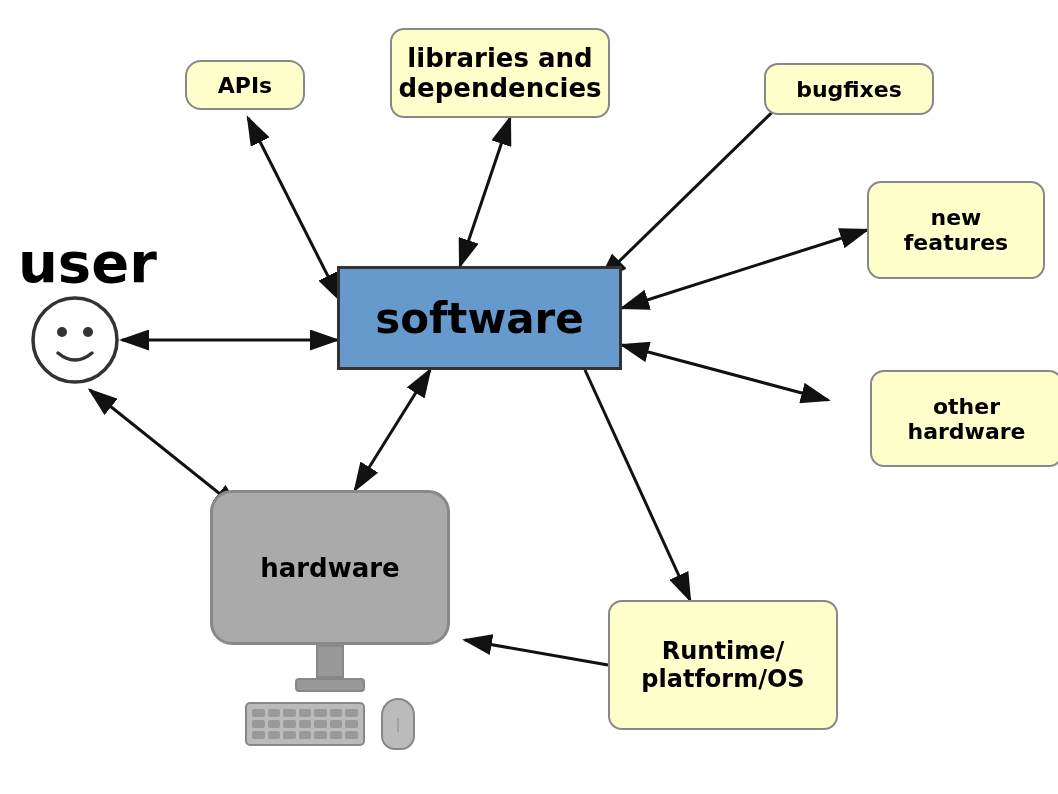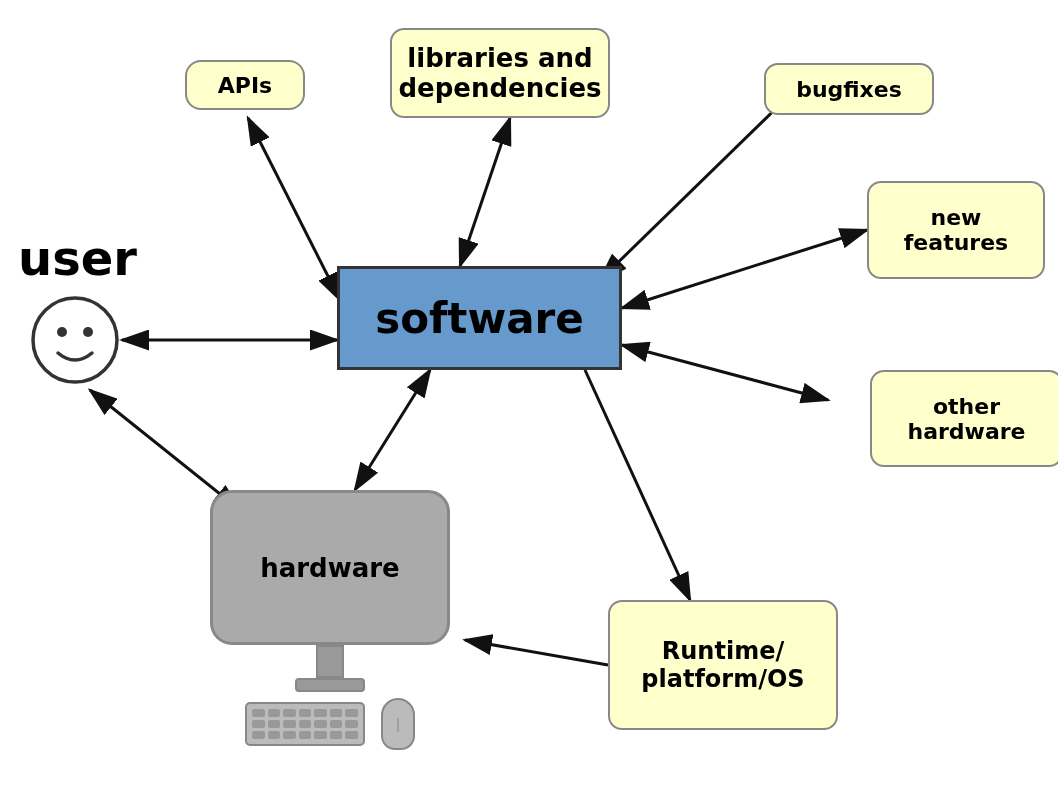--- a/index.html
+++ b/index.html
@@ -186,21 +186,21 @@
       transform: translateX(-50%);
       width: 1px;
       height: 14px;
       background: #888;
     }
 
     .user-label {
       position: absolute;
       left: 18px;
       top: 230px;
-      font-size: 48px;
+      font-size: 56px;
       font-weight: bold;
       color: #000;
     }
 
     .smiley {
       position: absolute;
       left: 30px;
       top: 295px;
       width: 90px;
       height: 90px;

